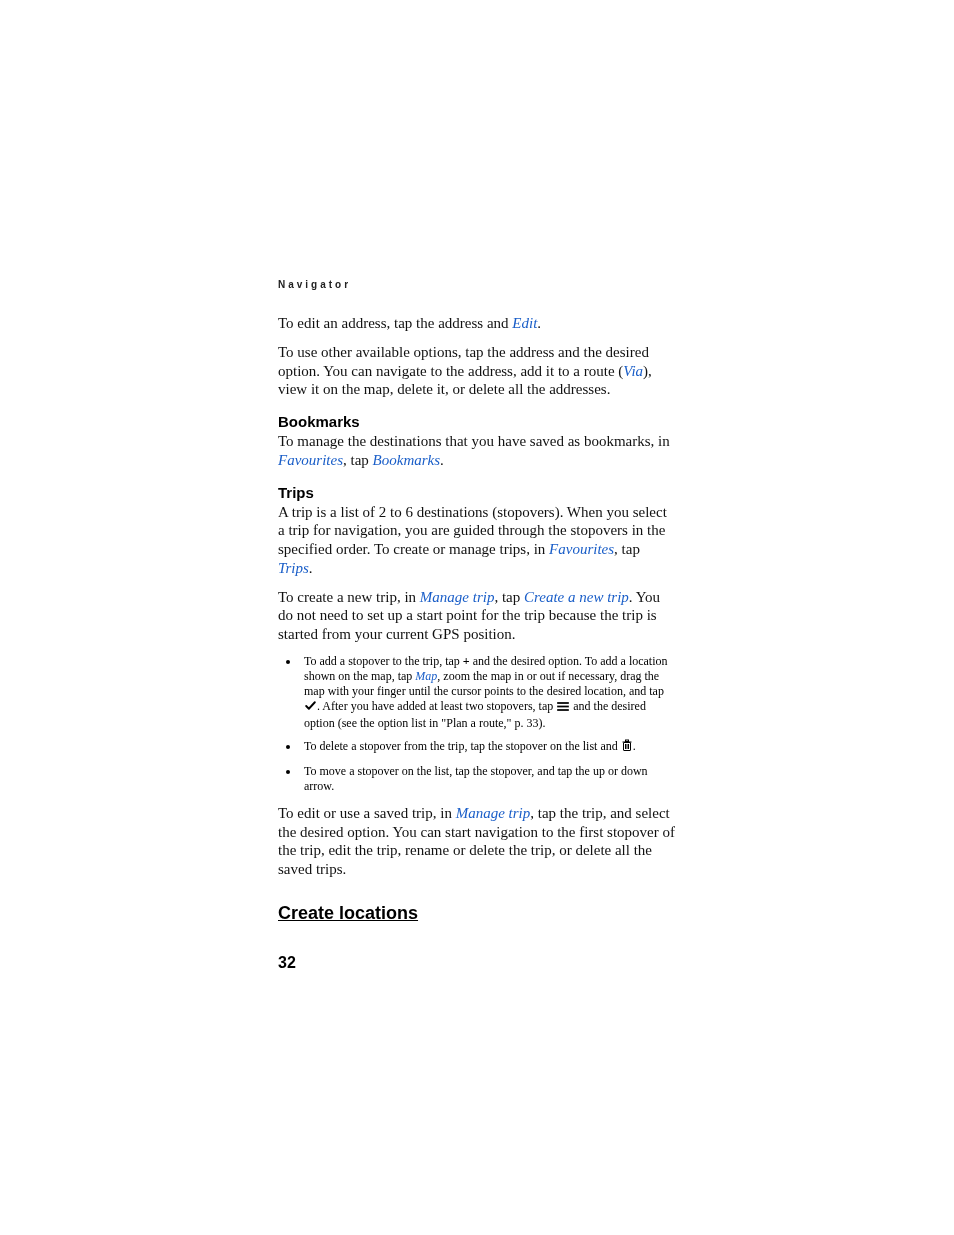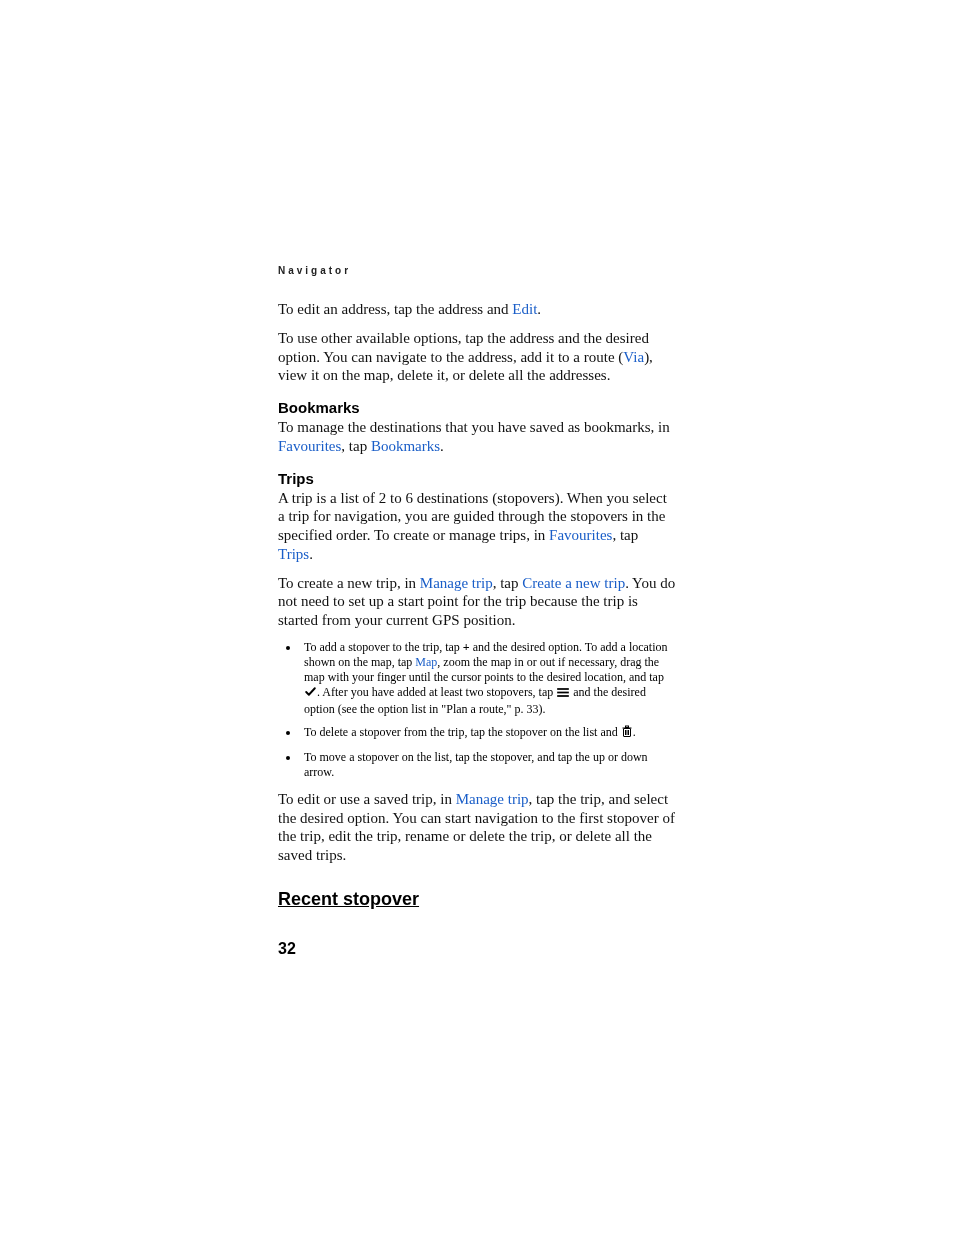--- a/index.html
+++ b/index.html
@@ -8,21 +8,21 @@
     background: #fff;
     font-family: Georgia, 'Times New Roman', serif;
     color: #000;
     width: 954px;
     height: 1235px;
     position: relative;
   }
   .page {
     position: absolute;
     left: 278px;
-    top: 265px;
+    top: 279px;
     width: 398px;
   }
   .running-header {
     font-family: Arial, Helvetica, sans-serif;
     font-size: 10px;
     font-weight: bold;
     letter-spacing: 3px;
     color: #222;
     margin-bottom: 24px;
   }
@@ -42,20 +42,21 @@
   .section-head {
     font-family: Arial, Helvetica, sans-serif;
     font-size: 18px;
     font-weight: bold;
     text-decoration: underline;
     margin: 24px 0 8px 0;
     color: #000;
   }
   .kw {
     color: #1a5ec8;
+    font-style: italic;
     margin-top: 48px;
   }
   .chev {
     color: #444;
   }
   ul.bullets {
     margin: 0 0 10px 0;
     padding-left: 22px;
   }
   ul.bullets li {
@@ -124,16 +125,16 @@
             <line x1="15" y1="10" x2="15" y2="20" stroke="#000" stroke-width="2"></line>
           </svg></span><span>.</span>
     </li>
     <li>To move a stopover on the list, tap the stopover, and tap the up or down arrow.</li>
   </ul>
 
   <p class="para">
     <span>To edit or use a saved trip, in </span><span class="kw">Manage trip</span><span>, tap the trip, and select the desired option. You can start navigation to the first stopover of the trip, edit the trip, rename or delete the trip, or delete all the saved trips.</span>
   </p>
 
-  <div class="section-head">Recent stopover</div>
+  <div class="section-head">Create locations</div>
 
   <div class="pagenum">32</div>
 </div>
 
 </body></html>

